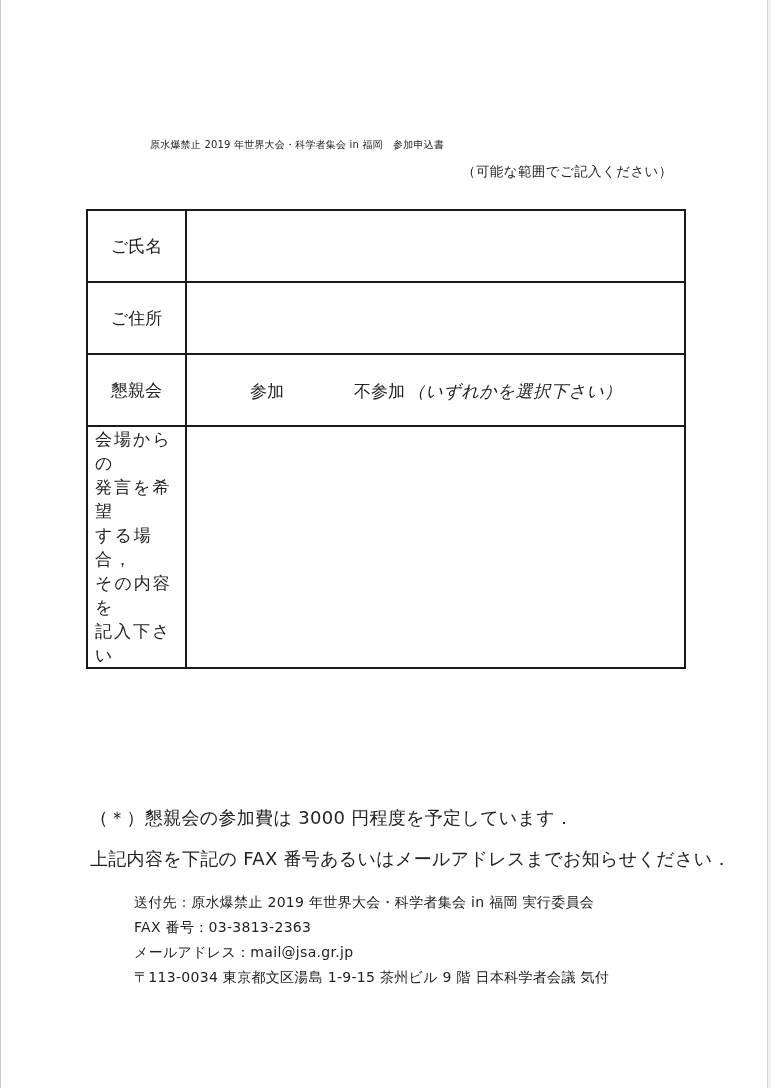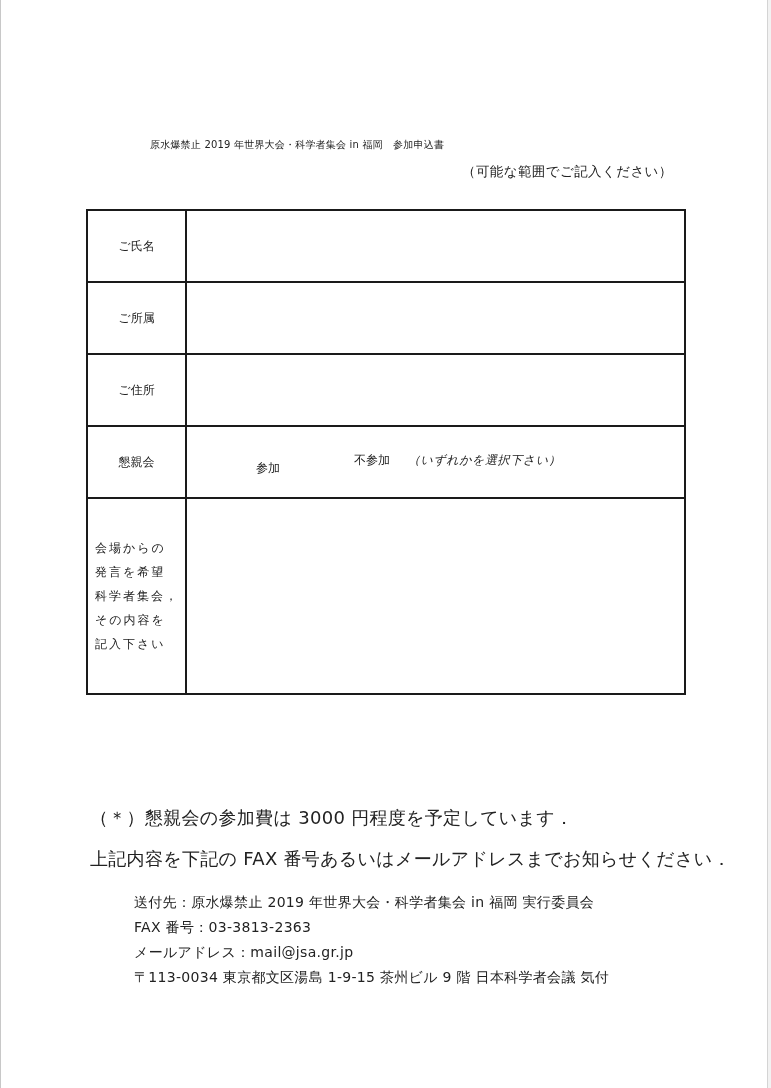--- a/index.html
+++ b/index.html
@@ -50,21 +50,21 @@
     position: absolute;
     left: 86px;
     top: 209px;
     width: 600px;
     border-collapse: collapse;
     table-layout: fixed;
   }
   table.form td {
     border: 2px solid #1a1a1a;
     padding: 0;
-    font-size: 12px;
+    font-size: 17px;
     vertical-align: middle;
   }
   td.label {
     width: 97px;
     text-align: center;
   }
   tr.row-std td { height: 70px; }
   tr.row-tall td { height: 194px; }
   td.label-multi {
     text-align: left;
@@ -114,46 +114,40 @@
 
 <table class="form">
   <tbody>
       <tr class="row-std">
     <td class="label">ご氏名</td>
     <td>
           <span class="field-area"></span>
         </td>
   </tr>
   <tr class="row-std">
-    <td class="label">ご所属</td>
-    <td>
-          <span class="field-area"></span>
-        </td>
-  </tr>
-  <tr class="row-std">
     <td class="label">ご住所</td>
     <td>
           <span class="field-area"></span>
         </td>
   </tr>
   <tr class="row-std">
     <td class="label">懇親会</td>
     <td>
       <div class="choice-line">
-        <span style="left:69px;margin-top:8px;">参加</span>
+        <span style="left:63px;">参加</span>
         <span style="left:167px;">不参加</span>
         <span style="left:221px; letter-spacing:0.6px;font-style:italic;">（いずれかを選択下さい）</span>
       </div>
     </td>
   </tr>
   <tr class="row-tall">
     <td class="label label-multi">
       <div>会場からの</div>
       <div>発言を希望</div>
-      <div>科学者集会，</div>
+      <div>する場合，</div>
       <div>その内容を</div>
       <div>記入下さい</div>
     </td>
     <td>
           <span class="field-area"></span>
         </td>
   </tr>
 </tbody>
   </table>
 

